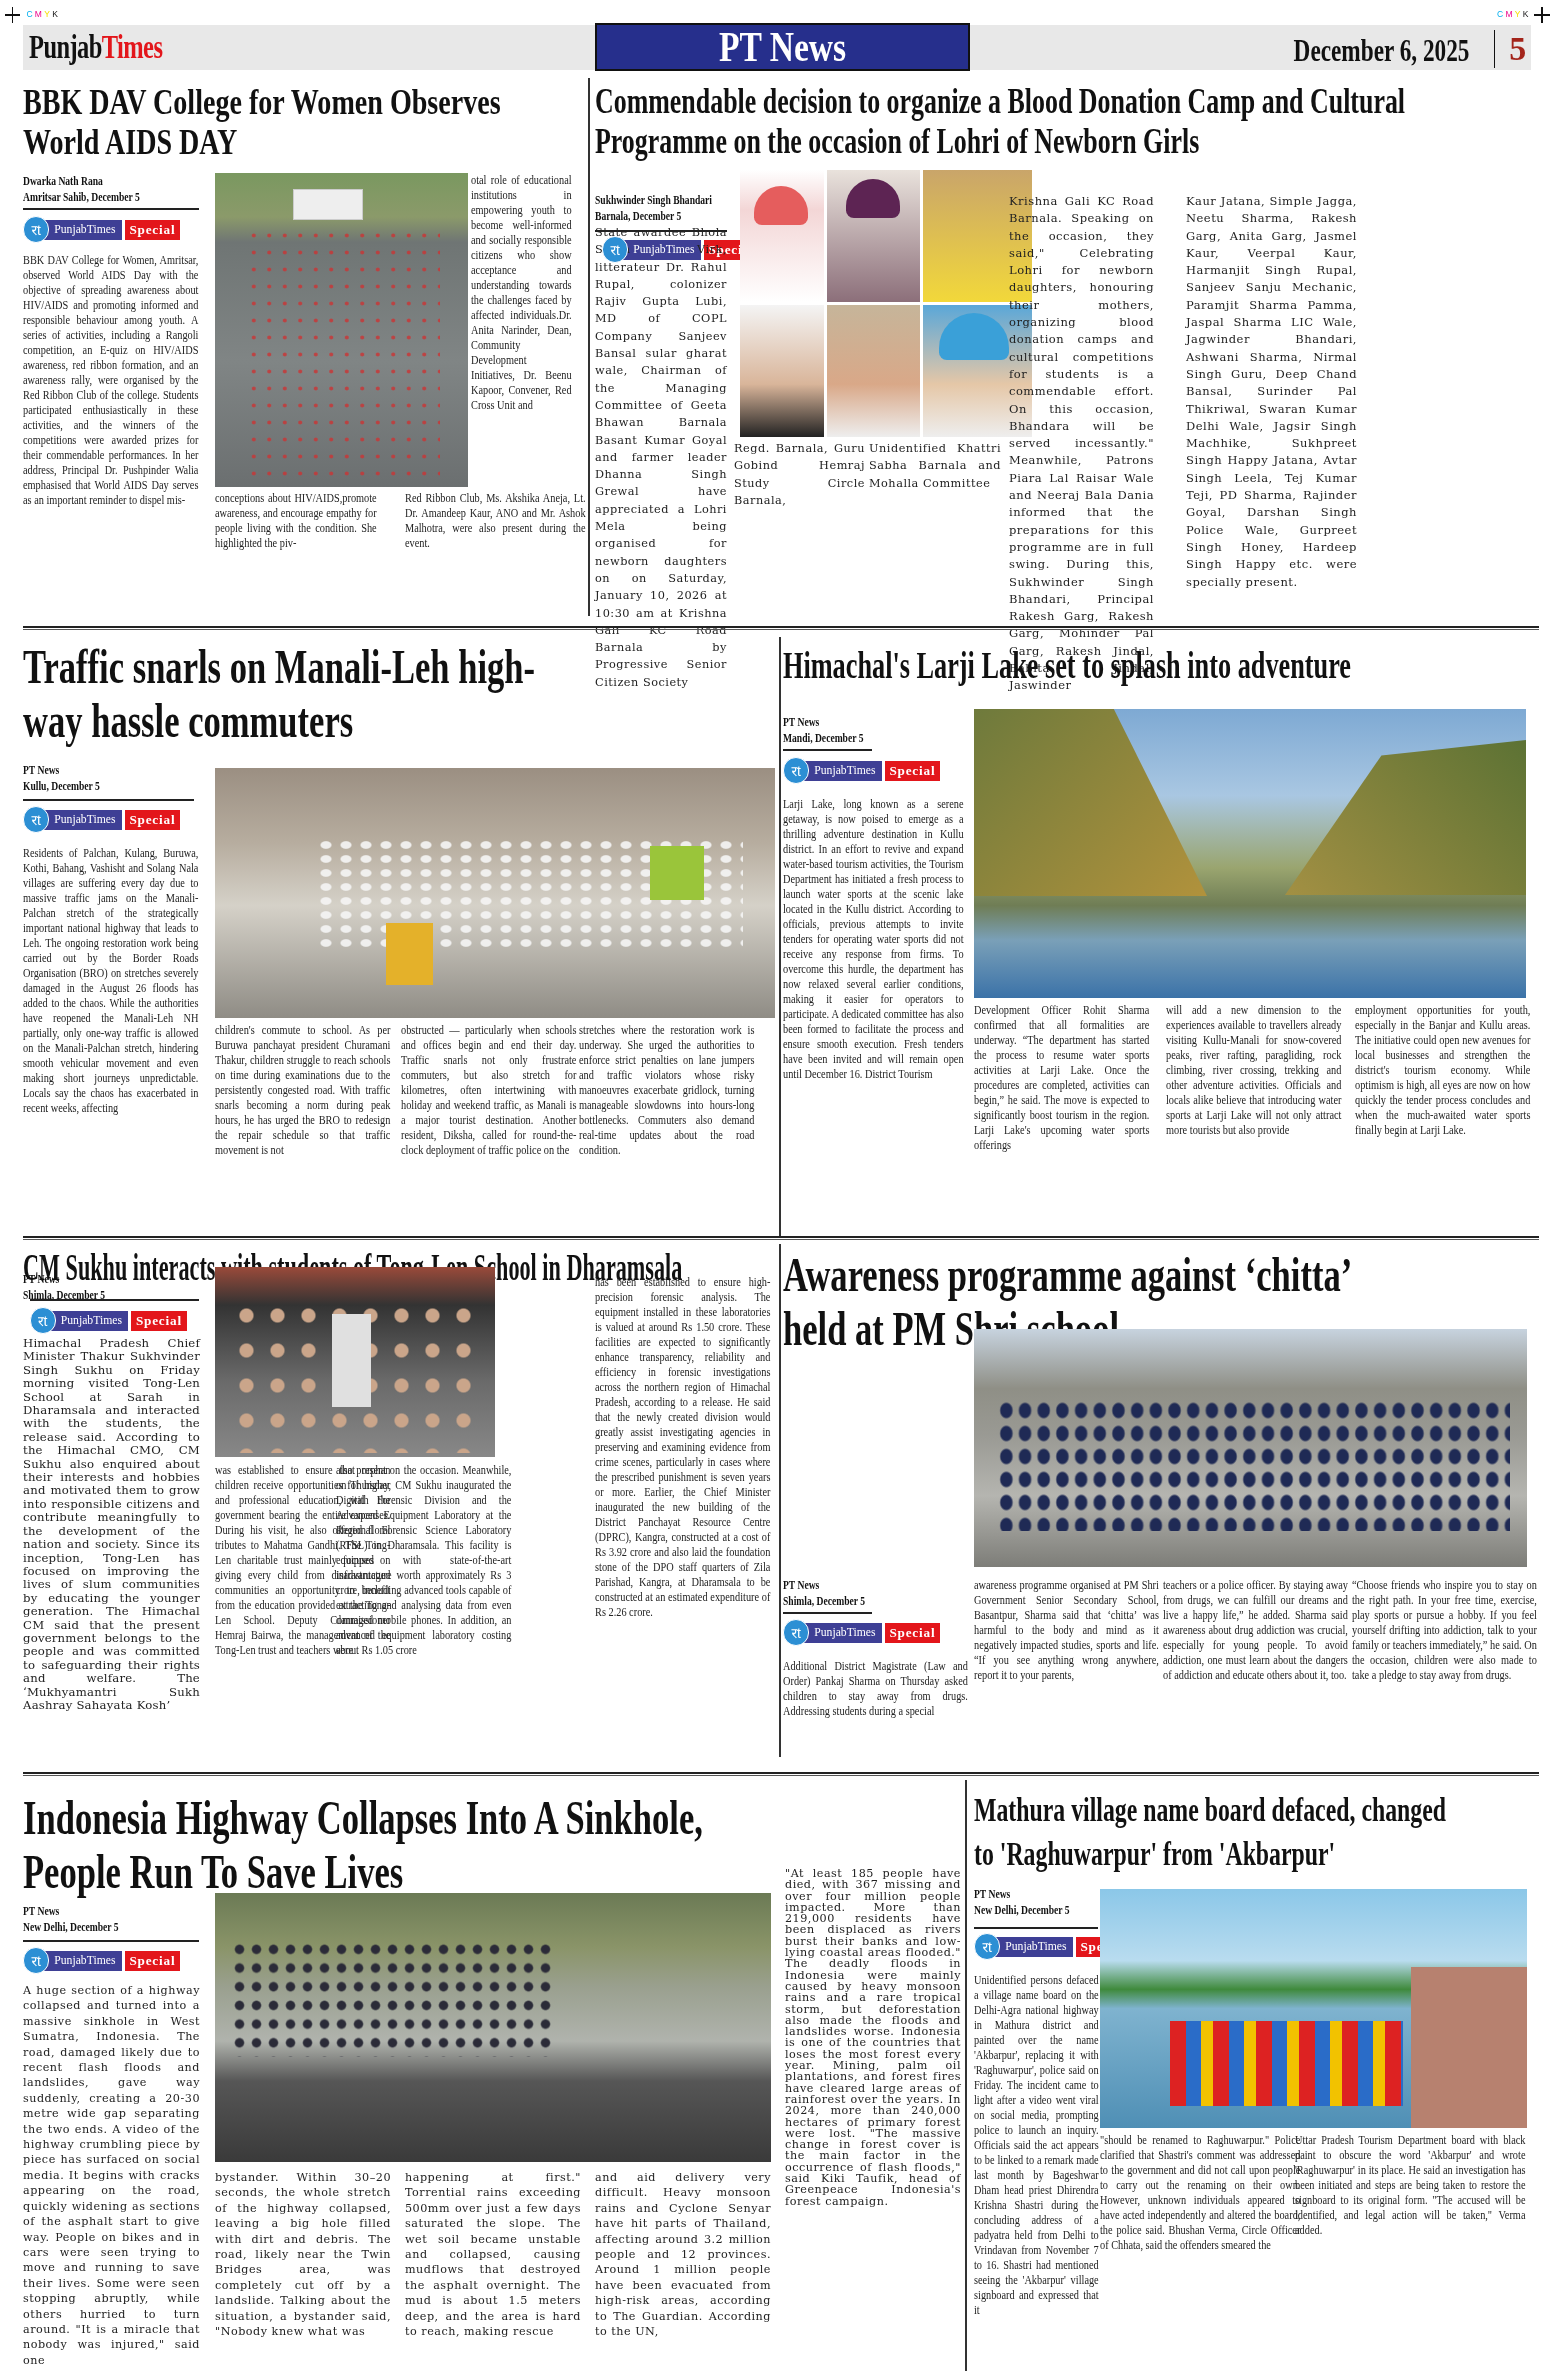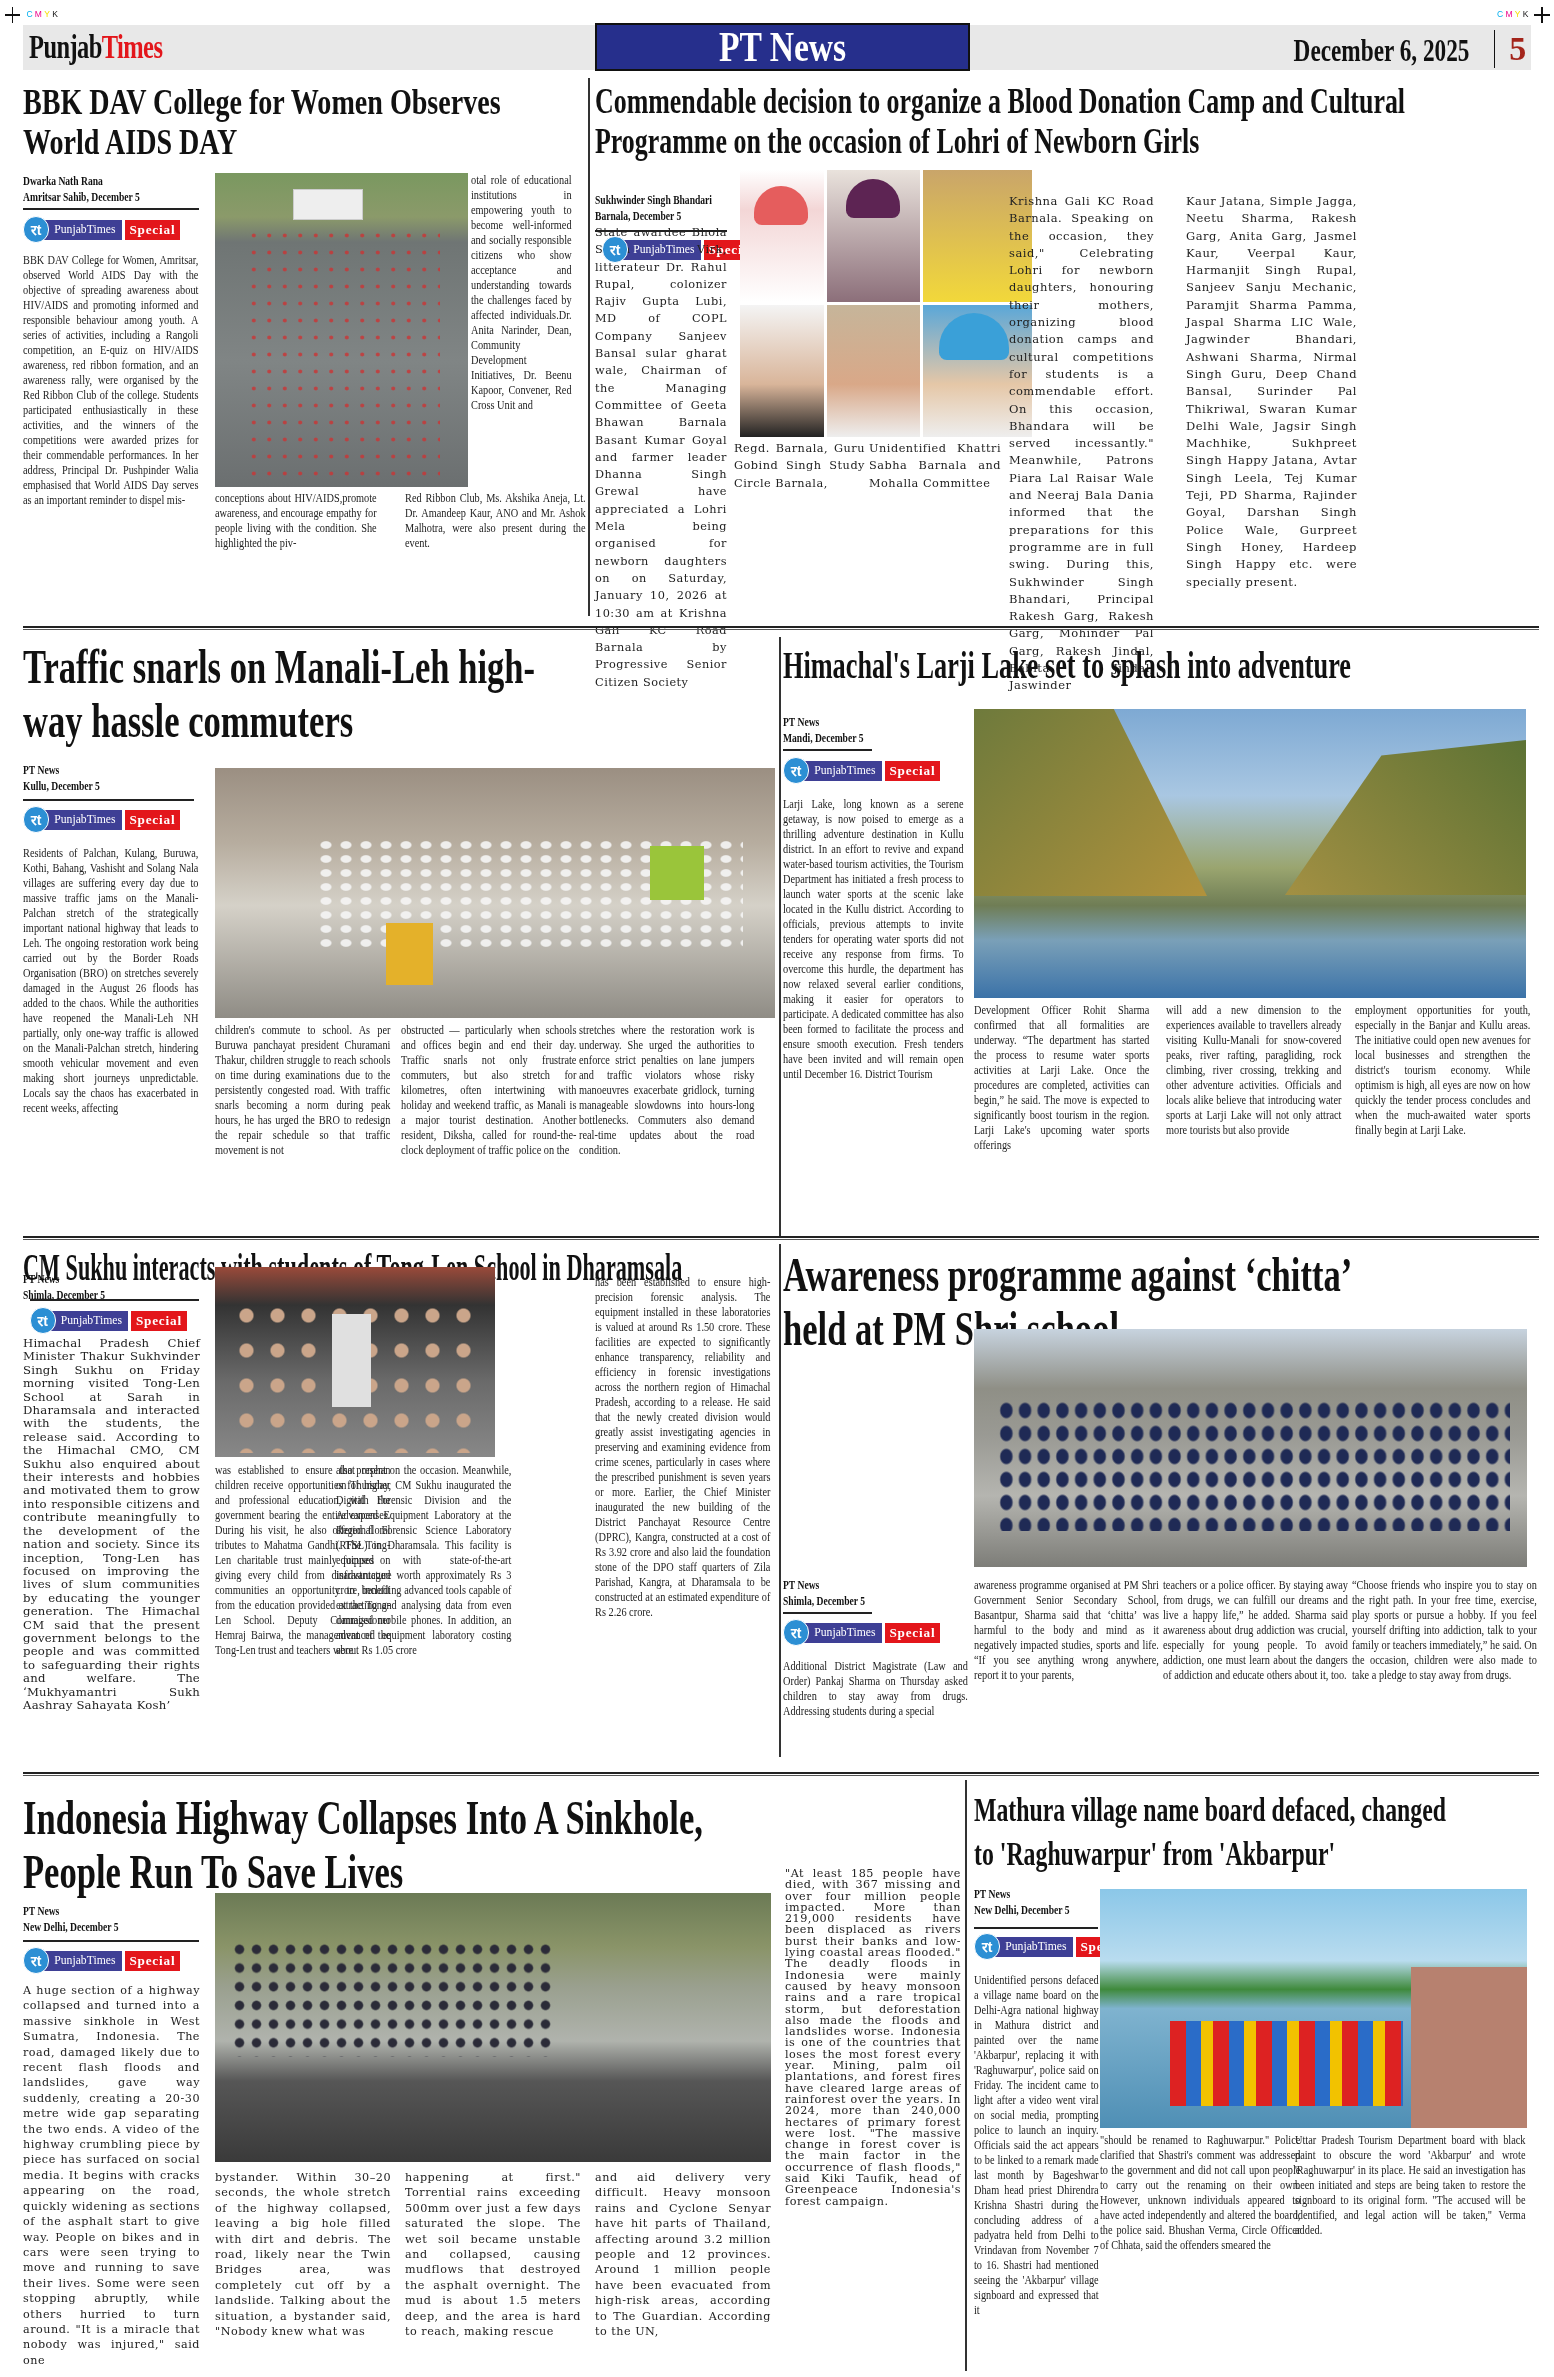--- a/index.html
+++ b/index.html
@@ -14,21 +14,21 @@
   .brand{position:absolute;left:6.2px;top:3.1px;font-size:34px;font-weight:bold;transform:scaleX(.72);transform-origin:left top;font-family:"Liberation Serif",serif;letter-spacing:-0.8px}
   .brand .p2{color:#e3161b}
   .ptbox{position:absolute;left:572px;top:-1.6px;width:375px;height:48px;background:#262f8c;border:2.3px solid #111;color:#fff;text-align:center}
   .ptbox span{display:inline-block;font-size:42px;font-weight:bold;line-height:45px;transform:scaleX(.8)}
   .date{position:absolute;right:62px;top:7.8px;font-size:31px;font-weight:bold;transform:scaleX(.75);transform-origin:right top}
   .pagenum{position:absolute;right:4.7px;top:4.7px;font-size:34px;font-weight:bold;color:#a3241a;padding-left:14px;border-left:1.6px solid #111}
   .headline{position:absolute;font-family:"Liberation Serif",serif;font-weight:bold;color:#111;transform-origin:left top;line-height:1.12;white-space:nowrap}
   .byline{position:absolute;font-size:11.7px;font-weight:bold;line-height:16.3px;transform:scaleX(.82);transform-origin:left top;white-space:nowrap}
   .rule{position:absolute;height:1.6px;background:#222}
   .badge{position:absolute;height:23px;display:flex;align-items:center}
-  .badge .logo{width:26.4px;height:26.4px;border-radius:50%;background:#2c8fd4;color:#fff;font-size:14px;display:flex;align-items:center;justify-content:center;border:1.6px solid #fff;position:relative;z-index:2;margin-right:-6.2px;font-family:"Liberation Sans",sans-serif;font-weight:bold}
+  .badge .logo{width:26.4px;height:26.4px;border-radius:50%;background:#2c8fd4;color:#fff;font-size:14px;display:flex;align-items:center;justify-content:center;border:1.6px solid #fff;position:relative;z-index:2;margin-right:-6.2px;font-family:"Liberation Sans",sans-serif;font-weight:normal}
   .badge .pt{background:#3e3f95;color:#fff;font-size:11.7px;height:20px;line-height:20px;padding:0 6.2px 0 11px;font-family:"Liberation Serif",serif}
   .badge .sp{background:#e3161b;color:#fff;font-weight:bold;font-size:13.2px;height:20px;line-height:20px;padding:0 4.7px;margin-left:3.1px;letter-spacing:0.8px}
   .col{position:absolute;font-size:12px;line-height:15px;text-align:justify;hyphens:auto;color:#222}
   .col.narrow{font-family:"Liberation Serif",serif;transform:scaleX(.86);transform-origin:left top}
   .col.wide{font-family:"DejaVu Serif",serif;font-size:11.3px;line-height:17.3px;letter-spacing:0.5px}
   .photo{position:absolute;overflow:hidden}
   .vline{position:absolute;width:1.6px;background:#333}
   .hrule{position:absolute;height:3.9px;border-top:2.3px solid #222;border-bottom:0.8px solid #555}
 </style>
 </head>
@@ -97,21 +97,21 @@
     <div class="abs" style="left:87px;top:0;width:93px;height:132px;background:linear-gradient(#e9e2dc,#8c6f7a)">
         <div class="abs" style="left:19.4px;top:9.3px;width:54px;height:39px;border-radius:27px 27px 7.8px 7.8px;background:#5d2453"></div>
       </div>
     <div class="abs" style="left:183px;top:0;width:109px;height:132px;background:linear-gradient(#c9a56a,#f2d83a)"></div>
     <div class="abs" style="left:0;top:135px;width:84px;height:132px;background:linear-gradient(#f4f4f4,#d9b59a 60%,#222 100%)"></div>
     <div class="abs" style="left:87px;top:135px;width:93px;height:132px;background:linear-gradient(#c6b59a,#d9a888 60%,#eee 100%)"></div>
     <div class="abs" style="left:183px;top:135px;width:109px;height:132px;background:linear-gradient(#5aa7d8,#e5c7a7 60%,#eee 100%)">
         <div class="abs" style="left:15.5px;top:7.8px;width:70px;height:47px;border-radius:35px 35px 7.8px 7.8px;background:#3aa0d8"></div>
       </div>
   </div>
-  <div class="col wide" style="left:734px;top:440px;width:131px;height:179px">Regd. Barnala, Guru Gobind Singh Study Circle Barnala,</div>
+  <div class="col wide" style="left:734px;top:440px;width:131px;height:179px">Regd. Barnala, Guru Gobind Hemraj Study Circle Barnala,</div>
   <div class="col wide" style="left:869px;top:440px;width:132px;height:179px">Unidentified Khattri Sabha Barnala and Mohalla Committee</div>
   <div class="col wide" style="left:1009px;top:193px;width:145px;height:427px;font-size:11.5px">Krishna Gali KC Road Barnala. Speaking on the occasion, they said," Celebrating Lohri for newborn daughters, honouring their mothers, organizing blood donation camps and cultural competitions for students is a commendable effort. On this occasion, Bhandara will be served incessantly." Meanwhile, Patrons Piara Lal Raisar Wale and Neeraj Bala Dania informed that the preparations for this programme are in full swing. During this, Sukhwinder Singh Bhandari, Principal Rakesh Garg, Rakesh Garg, Mohinder Pal Garg, Rakesh Jindal, Babita Jindal, Jaswinder</div>
   <div class="col wide" style="left:1186px;top:193px;width:171px;height:427px;font-size:11.5px">Kaur Jatana, Simple Jagga, Neetu Sharma, Rakesh Garg, Anita Garg, Jasmel Kaur, Veerpal Kaur, Harmanjit Singh Rupal, Sanjeev Sanju Mechanic, Paramjit Sharma Pamma, Jaspal Sharma LIC Wale, Jagwinder Bhandari, Ashwani Sharma, Nirmal Singh Guru, Deep Chand Bansal, Surinder Pal Thikriwal, Swaran Kumar Delhi Wale, Jagsir Singh Machhike, Sukhpreet Singh Happy Jatana, Avtar Singh Leela, Tej Kumar Teji, PD Sharma, Rajinder Goyal, Darshan Singh Police Wale, Gurpreet Singh Honey, Hardeep Singh Happy etc. were specially present.</div>
 </div>
 
 <div class="hrule" style="left:23px;top:626px;width:1516px"></div>
 
 <div>
   <div class="headline" style="left:23px;top:640px;font-size:48px;transform:scaleX(.72)">
     <div>Traffic snarls on Manali-Leh high-</div>

